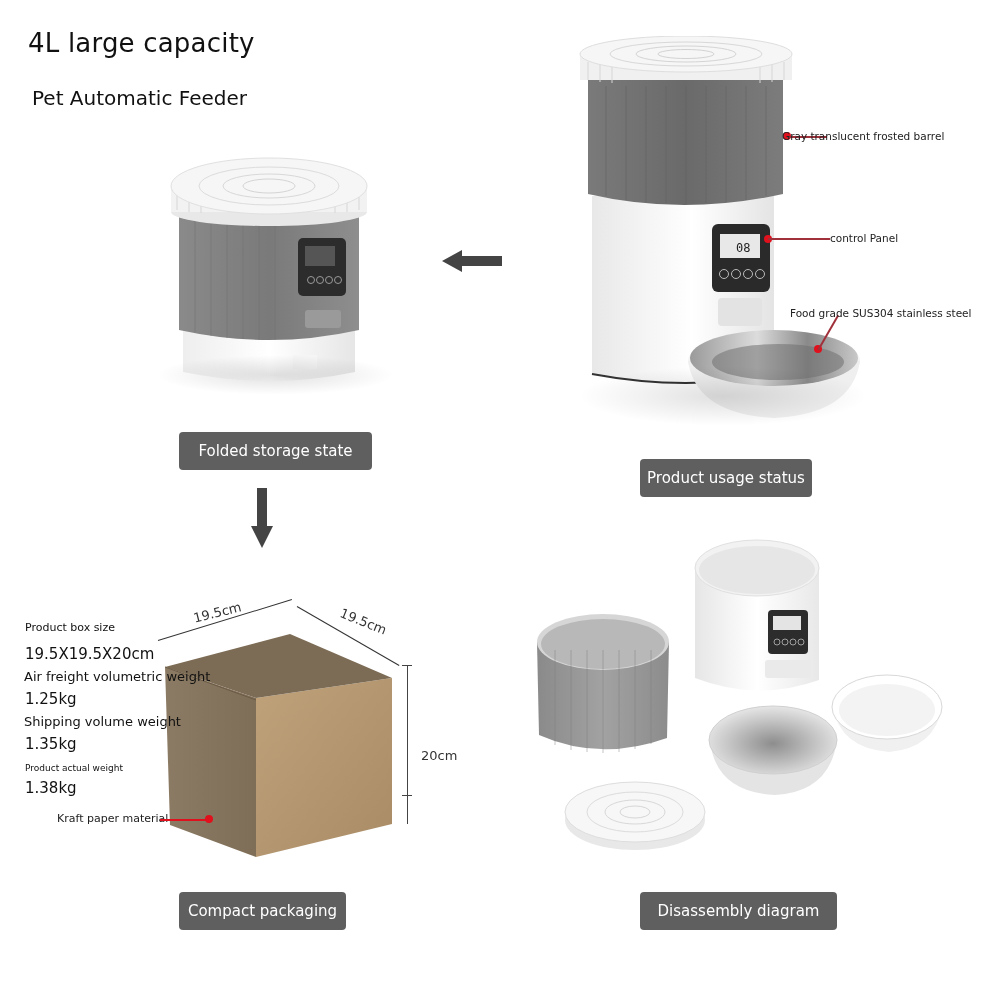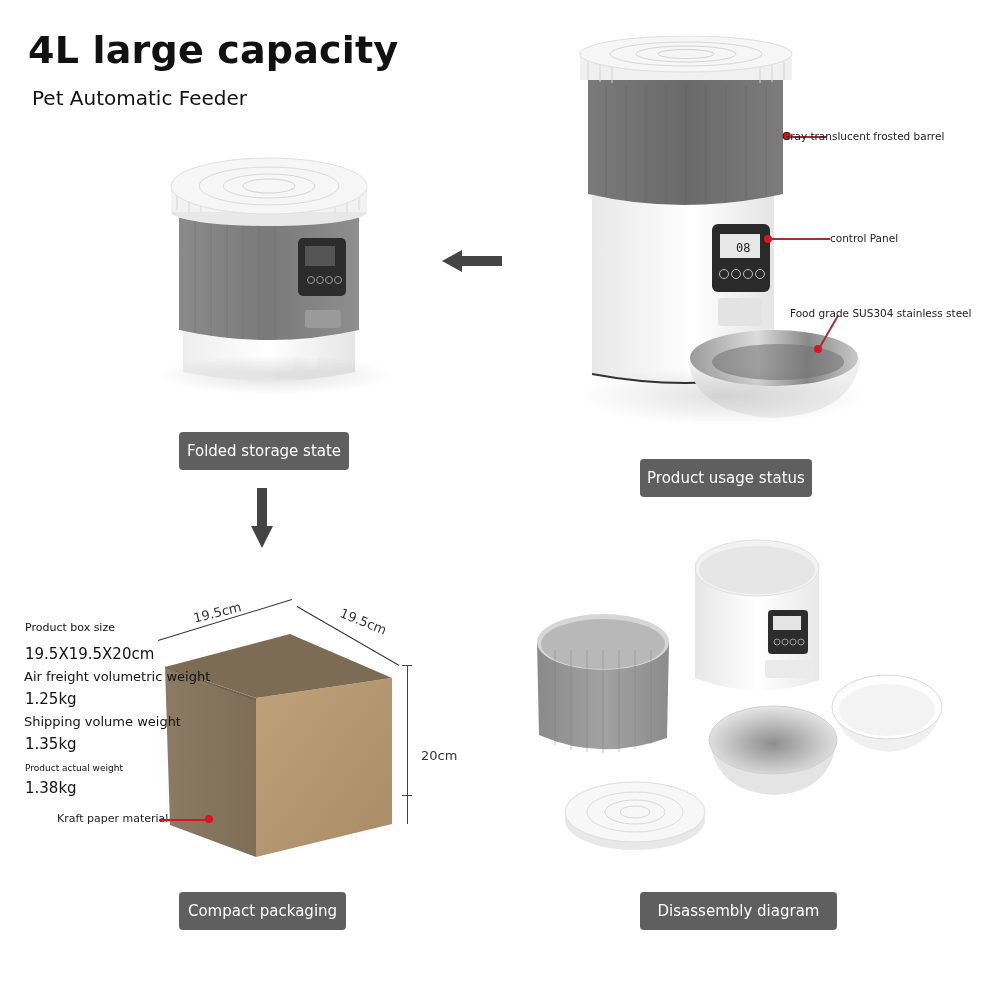--- a/index.html
+++ b/index.html
@@ -1,20 +1,20 @@
 <!DOCTYPE html>
 <html><head>
 <meta charset="utf-8">
 <style>
   * { box-sizing: border-box; margin: 0; padding: 0; }
   html, body { width: 1000px; height: 1000px; background: #ffffff; overflow: hidden; }
   body { position: relative; font-family: "DejaVu Sans", sans-serif; color: #111; }
   .abs { position: absolute; }
 
-  .title1 { left: 28px; top: 28px; font-size: 38px; font-weight: 700; letter-spacing: 0.2px; }
+  .title1 { left: 28px; top: 28px; font-size: 26px; font-weight: 400; letter-spacing: 0.2px; }
   .title2 { left: 32px; top: 86px; font-size: 20px; font-weight: 400; }
 
   .pill {
     position: absolute; background: #5f5f5f; color: #fff; border-radius: 4px;
     font-size: 15px; display: flex; align-items: center; justify-content: center;
     height: 38px; white-space: nowrap;
   }
 
   .annot { position: absolute; font-size: 10.5px; color: #222; white-space: nowrap; }
   .red-dot { position: absolute; width: 8px; height: 8px; border-radius: 50%; background: #e0101c; }
@@ -175,21 +175,21 @@
 <div class="annot" style="left:782px; top:130px;">Gray translucent frosted barrel</div>
 
 <div class="red-dot" style="left:764px; top:235px;"></div>
 <div class="leader" style="left:768px; top:238px; width:62px;"></div>
 <div class="annot" style="left:830px; top:232px;">control Panel</div>
 
 <div class="red-dot" style="left:814px; top:345px;"></div>
 <div class="leader" style="left:818px; top:349px; width:40px; transform: rotate(-60deg);"></div>
 <div class="annot" style="left:790px; top:307px;">Food grade SUS304 stainless steel</div>
 
-<div class="pill" style="left:179px; top:432px; width:170px;">Folded storage state</div>
+<div class="pill" style="left:179px; top:432px; width:193px;">Folded storage state</div>
 <div class="pill" style="left:640px; top:459px; width:172px;">Product usage status</div>
 
 <div class="abs" style="left:251px; top:488px; width:22px; height:62px;">
   <svg width="22" height="62" viewBox="0 0 22 62">
     <polygon points="6,0 16,0 16,38 22,38 11,60 0,38 6,38" fill="#444"></polygon>
   </svg>
 </div>
 
 <div class="spec small" style="top:621px;">Product box size</div>
 <div class="spec big" style="top:645px;">19.5X19.5X20cm</div>

